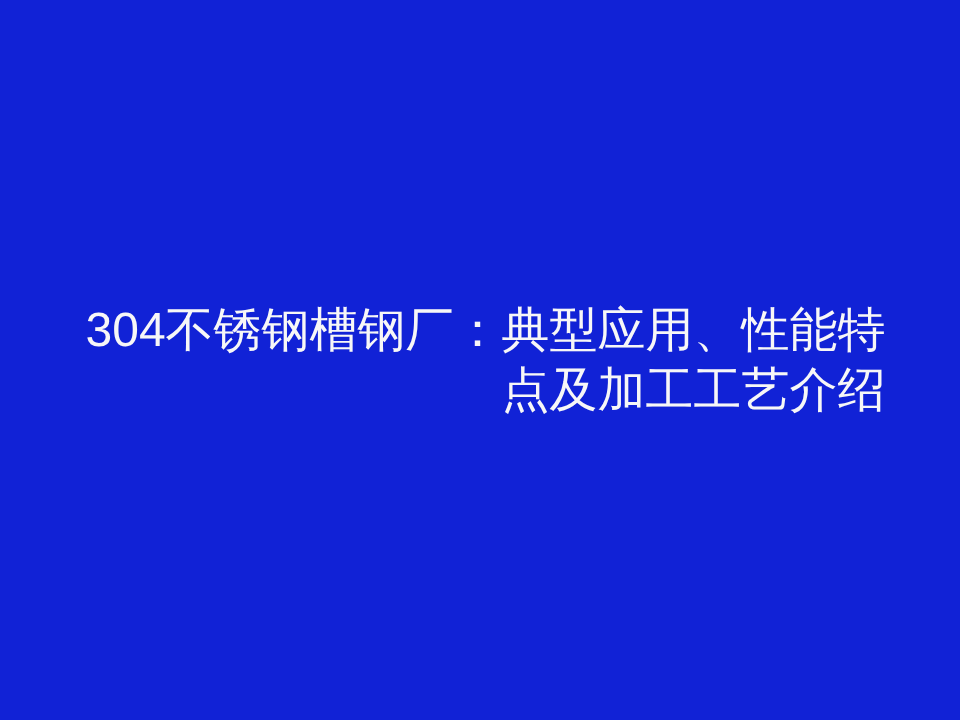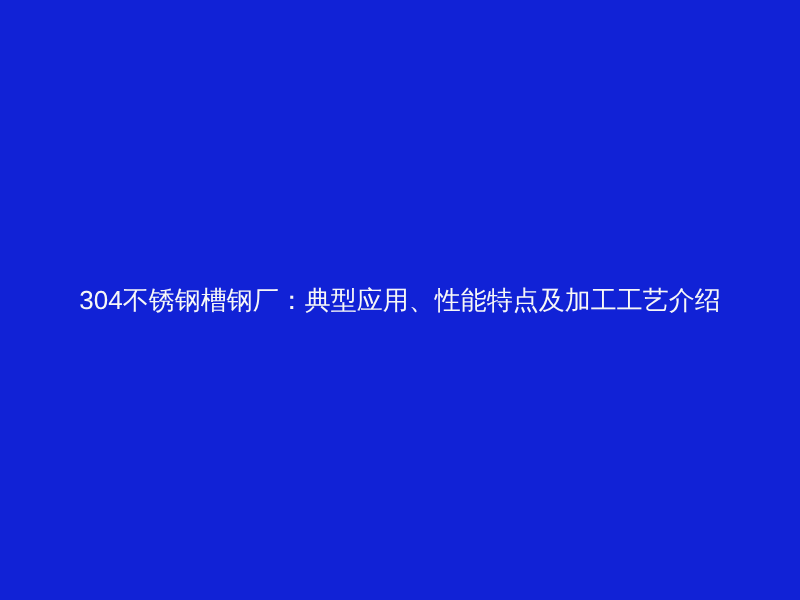--- a/index.html
+++ b/index.html
@@ -56,16 +56,16 @@
     text-rendering: geometricPrecision;
     -webkit-font-smoothing: antialiased;
   }
 </style>
 </head>
 <body>
 
 <div id="title-card" style="background-color: rgb(17, 34, 214); width: 800px; height: 600px;">
 
   <div id="headline-block">
-    <h1 id="headline-text" style="color: rgb(247, 247, 247); font-size: 26px; line-height: 50px; text-align: center;">304不锈钢槽钢厂：典型应用、性能特点及加工工艺介绍</h1>
+    <h1 id="headline-text" style="color: rgb(247, 247, 247); font-size: 40px; line-height: 50px; text-align: right;">304不锈钢槽钢厂：典型应用、性能特点及加工工艺介绍</h1>
   </div>
 
 </div>
 
 </body></html>

